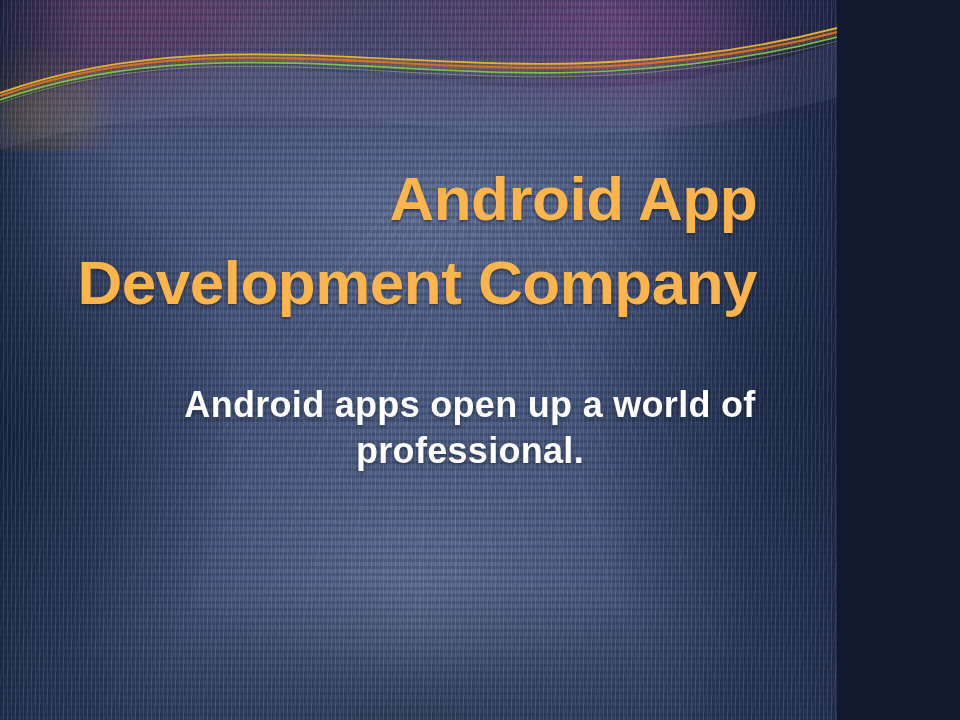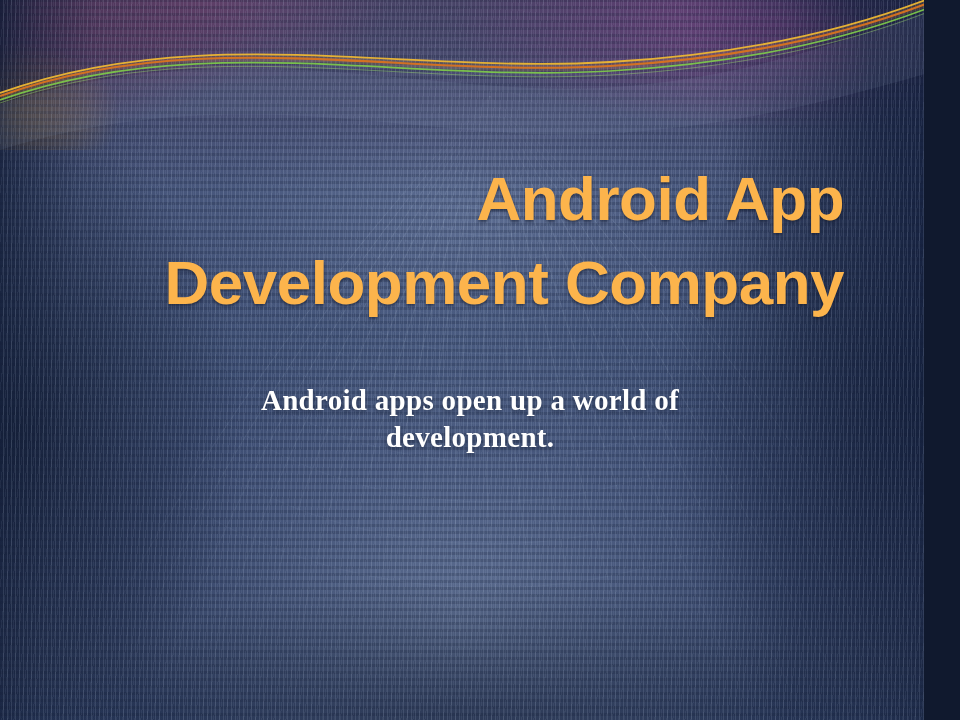--- a/index.html
+++ b/index.html
@@ -7,21 +7,21 @@
     padding: 0;
     background: #10192e;
   }
   body {
     font-family: "Liberation Sans", sans-serif;
   }
 
   
   #slide {
     position: relative;
-    width: 924px;
+    width: 837px;
     height: 720px;
     overflow: hidden;
     background: #2d3c5c;
   }
 
   
   .bg-layer {
     position: absolute;
     inset: 0;
     pointer-events: none;
@@ -158,28 +158,27 @@
   #subtitle-block {
     position: absolute;
     left: 132px;
     top: 382px;
     width: 676px;
     text-align: center;
     z-index: 8;
   }
   .subtitle-line {
     display: block;
-    font-size: 29px;
+    font-size: 36px;
     font-weight: 700;
     line-height: 1.28;
     letter-spacing: 0.3px;
     color: #ffffff;
     text-shadow: 0 2px 4px rgba(20,30,52,0.60);
     white-space: nowrap;
-    font-family: Liberation Serif, serif;
   }
 </style>
 </head>
 <body>
 
 <div id="slide">
 
   <div class="bg-layer bg-base"></div>
 
   <svg class="bg-layer bg-fan" width="960" height="720" viewBox="0 0 960 720" preserveAspectRatio="none">
@@ -257,16 +256,16 @@
     <path d="M0,103 C 200,33 400,87 610,75 C 790,65 900,25 960,-1" fill="none" stroke="#9ad86a" stroke-opacity="0.45" stroke-width="1"></path>
   </svg>
 
   <div id="title-block">
     <span class="title-line first">Android App</span>
     <span class="title-line second">Development Company</span>
   </div>
 
   <div id="subtitle-block">
     <span class="subtitle-line">Android apps open up a world of</span>
-    <span class="subtitle-line">development.</span>
+    <span class="subtitle-line">professional.</span>
   </div>
 
 </div>
 
 </body></html>

